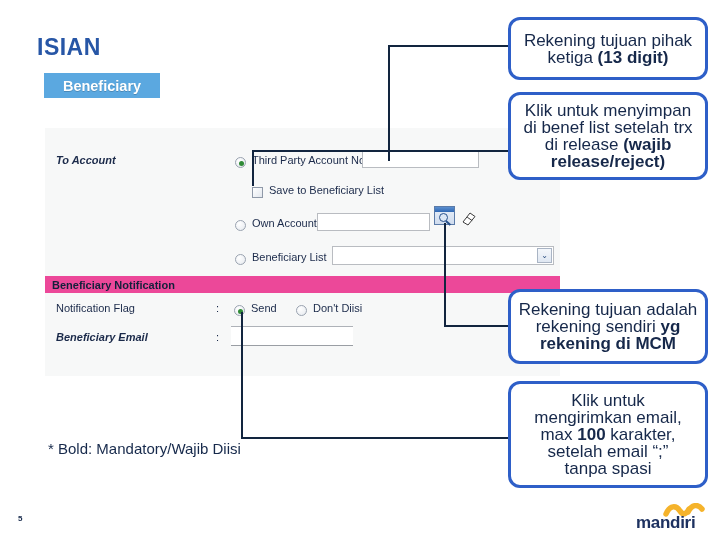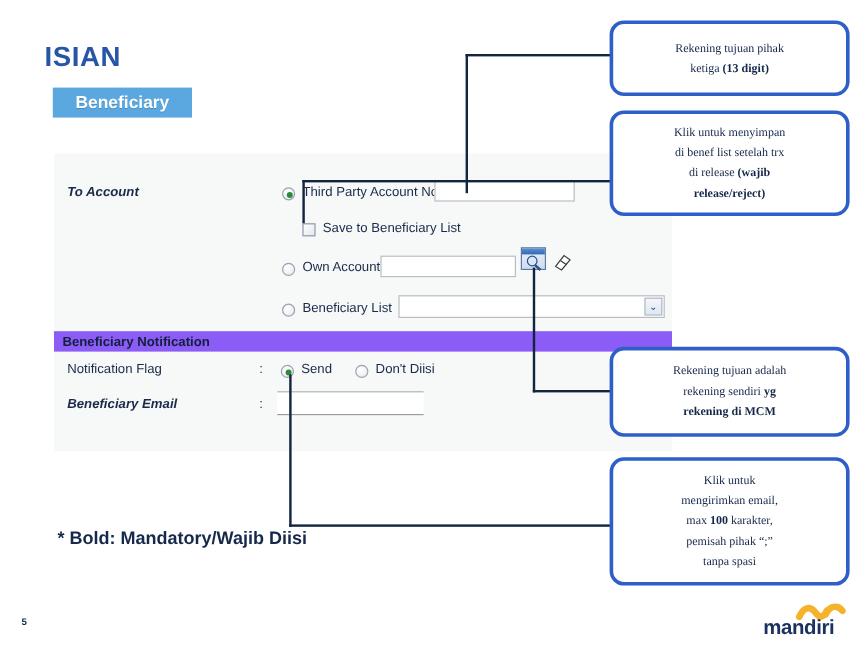--- a/index.html
+++ b/index.html
@@ -76,21 +76,21 @@
   }
   .selarrow{
     position:absolute;right:1px;top:1px;width:15px;height:15px;
     background:linear-gradient(180deg,#f4f7fb 0%,#dfe7f2 100%);
     border:1px solid #a9b4c4;box-sizing:border-box;
     display:flex;align-items:center;justify-content:center;
     font-size:8px;color:#2d4f80;line-height:1;
   }
   .sec-header{
     position:absolute;left:0;width:515px;height:17px;
-    background:#8b5cf6;
+    background:#ec4899;
     display:flex;align-items:center;
   }
   .sec-header span{
     font-size:11px;font-weight:bold;color:#12203b;padding-left:7px;
   }
   .colon{font-size:11px;color:#1b2a4a;}
 
   
   .ico-search{
     position:absolute;width:21px;height:19px;
@@ -118,31 +118,31 @@
   .callout{
     position:absolute;box-sizing:border-box;
     border:3px solid #2e5fc8;border-radius:12px;
     background:#ffffff;
     color:#16284a;
     display:flex;align-items:center;justify-content:center;
     text-align:center;
     padding:4px 6px;
   }
   .callout .txt{
-    font-size:10px;line-height:17px;font-weight:400;font-family:Liberation Serif, serif;
+    font-size:17px;line-height:17px;font-weight:400;
   }
   .callout .txt b{font-weight:bold;}
 
   
   .conn{position:absolute;background:#12253f;}
 
   
   .footnote{
     position:absolute;left:48px;top:440px;
-    font-size:15px;font-weight:bold;color:#16294b;
+    font-size:15px;font-weight:normal;color:#16294b;
     white-space:nowrap;
   }
   .pagenum{
     position:absolute;left:18px;top:514px;
     font-size:8px;font-weight:bold;color:#16294b;
   }
   .logo{position:absolute;left:636px;top:503px;width:78px;height:30px;}
   .logo .word{
     position:absolute;left:0;top:11px;
     font-size:17px;font-weight:bold;color:#1d3160;
@@ -256,21 +256,21 @@
       <span>rekening sendiri </span><b>yg</b><br>
       <b>rekening di MCM</b>
     </div>
   </div>
 
   <div class="callout" id="c4" style="left:508px;top:381px;width:200px;height:107px;">
     <div class="txt">
       <span>Klik untuk</span><br>
       <span>mengirimkan email,</span><br>
       <span>max </span><b>100</b><span> karakter,</span><br>
-      <span>pemisah pihak “;”</span><br>
+      <span>setelah email “;”</span><br>
       <span>tanpa spasi</span>
     </div>
   </div>
 
   <div class="footnote">* Bold: Mandatory/Wajib Diisi</div>
   <div class="pagenum">5</div>
 
   <div class="logo">
     <svg width="78" height="16" viewBox="0 0 78 16" aria-hidden="true">
       <path d="M30 11 C34 2, 40 2, 44 8 C47 12, 50 12, 53 6" fill="none" stroke="#f5b32b" stroke-width="5.5" stroke-linecap="round"></path>

